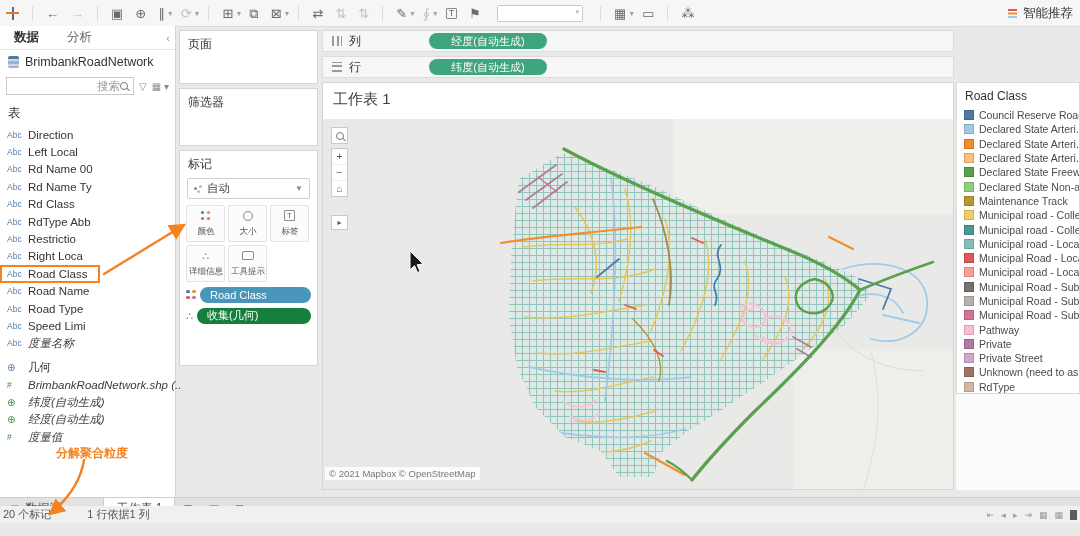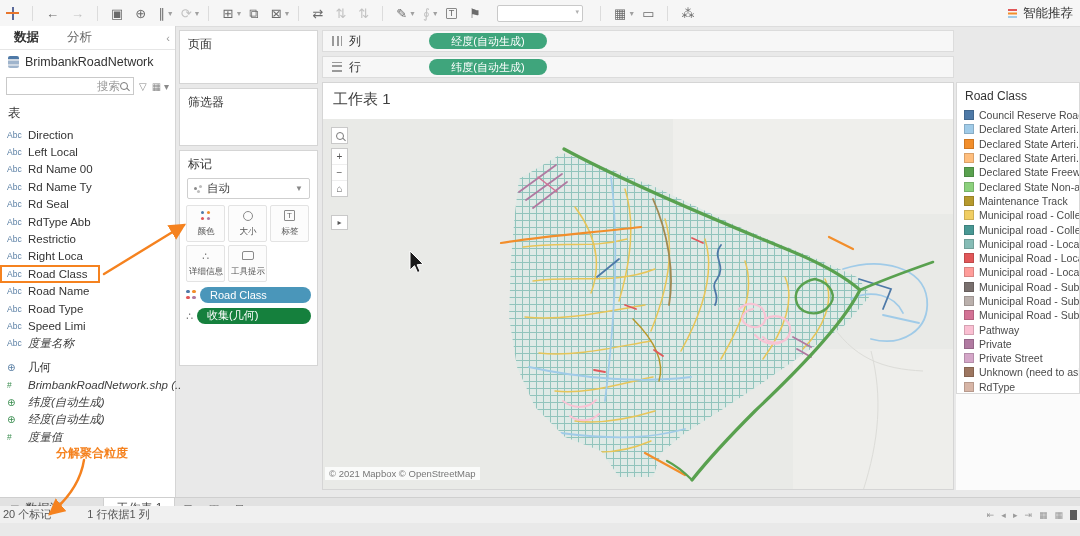--- a/index.html
+++ b/index.html
@@ -216,21 +216,21 @@
       <div class="field-row">
         <span class="f-icon dim">Abc</span>
         <span>Rd Name 00</span>
       </div>
       <div class="field-row">
         <span class="f-icon dim">Abc</span>
         <span>Rd Name Ty</span>
       </div>
       <div class="field-row">
         <span class="f-icon dim">Abc</span>
-        <span>Rd Seal</span>
+        <span>Rd Class</span>
       </div>
       <div class="field-row">
         <span class="f-icon dim">Abc</span>
         <span>RdType Abb</span>
       </div>
       <div class="field-row">
         <span class="f-icon dim">Abc</span>
         <span>Restrictio</span>
       </div>
       <div class="field-row">

